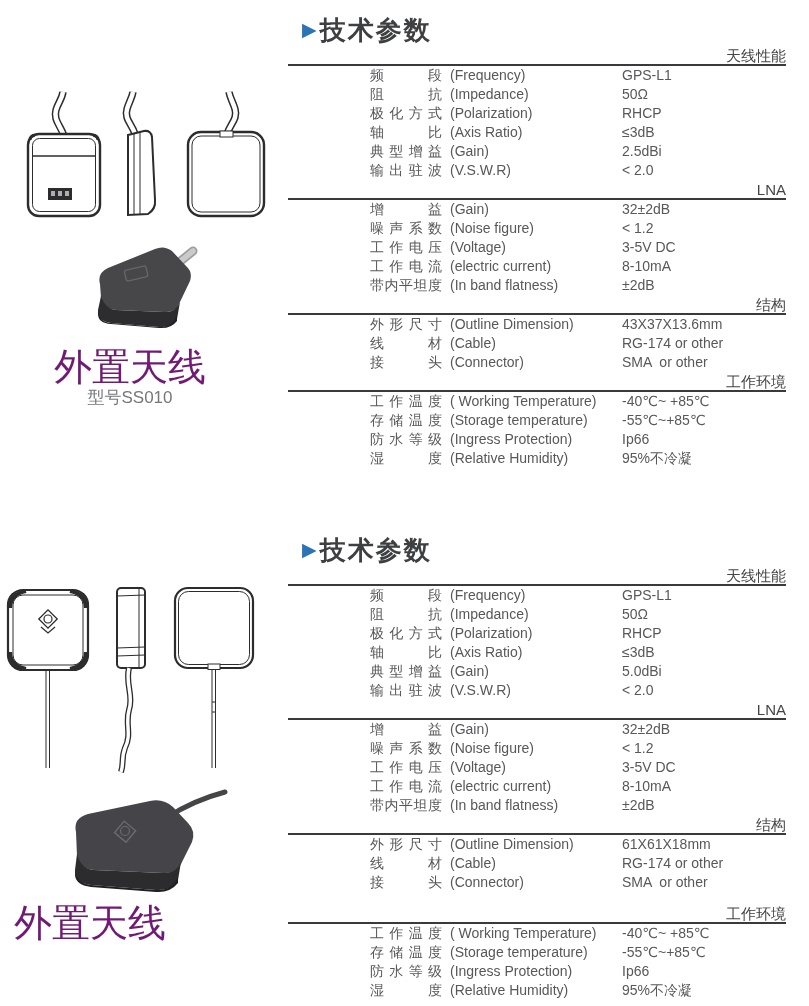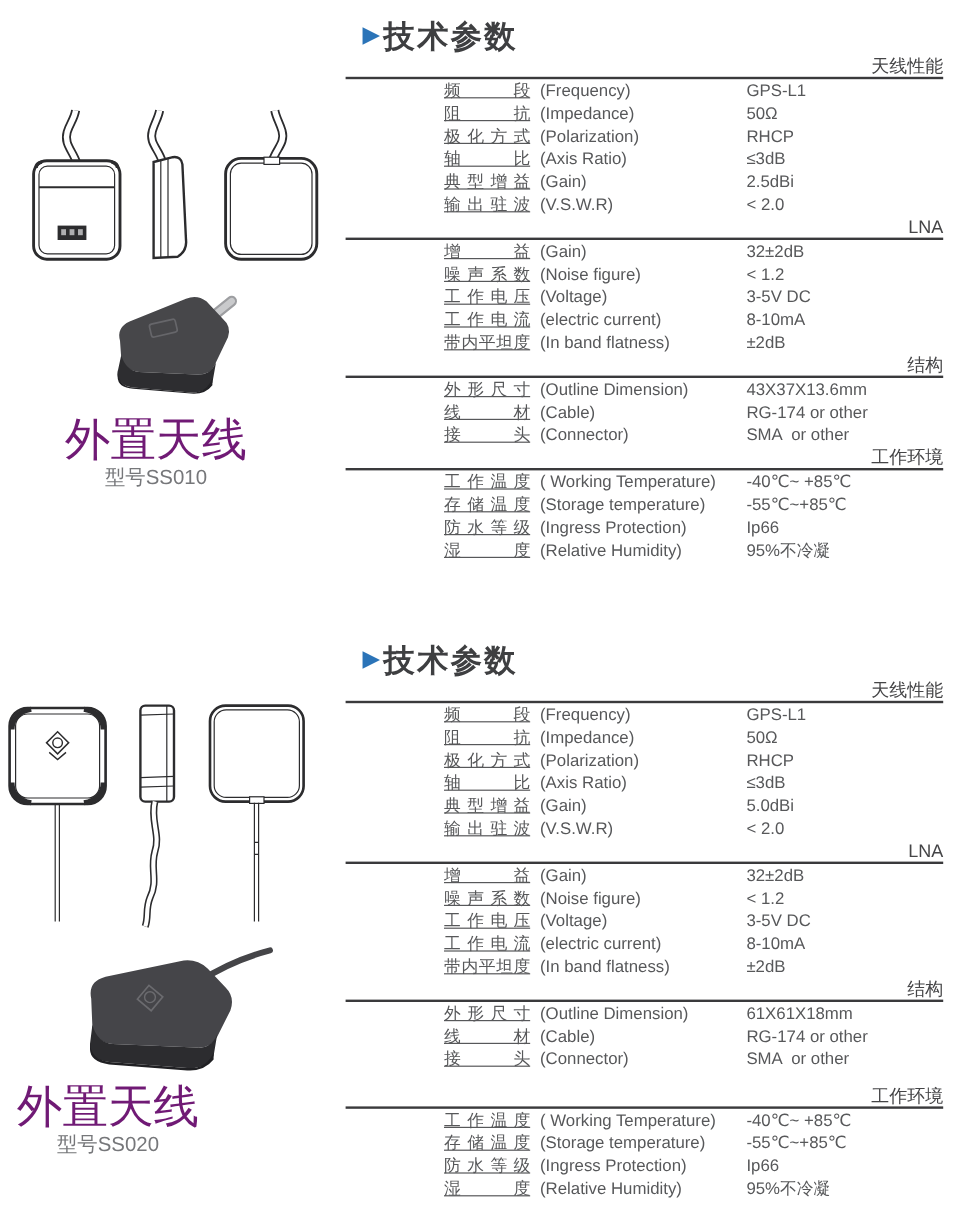--- a/index.html
+++ b/index.html
@@ -23,21 +23,21 @@
   }
   .group{margin-top:2px;}
   .group-title{
     font-size:15px;line-height:16px;color:#454547;
     border-bottom:2px solid #3a3a3c;padding-left:1px;text-align:right;
   }
   #spec2 .group:last-child{margin-top:14px;}
   .row{display:flex;height:19px;line-height:19px;padding-left:82px;font-size:14px;color:#57585a;}
   .row .cn{
     display:inline-block;width:72px;margin-right:8px;
-    text-align:justify;text-align-last:justify;white-space:nowrap;overflow:hidden;text-decoration:underline;
+    text-align:justify;text-align-last:justify;white-space:nowrap;overflow:hidden;
   }
   .row .en{width:172px;white-space:pre;}
   .row .val{white-space:pre;text-align:right;}
   
   .figure{position:absolute;}
   #draw1{left:20px;top:88px;}
   #photo1{left:85px;top:238px;}
   #label1{left:40px;top:350px;width:180px;text-align:center;}
   #draw2{left:3px;top:582px;}
   #photo2{left:48px;top:786px;}
@@ -254,21 +254,20 @@
   <path d="M118,32 C138,19 158,11 177,6" stroke="#454548" stroke-width="5" stroke-linecap="round"></path>
   <path d="M28,46 Q25,32 40,28 L102,15 Q115,12 125,21 L140,37 Q148,45 144,56 L133,78 Q128,88 115,87 L46,84 Q32,83 29,70 Z" fill="#454549"></path>
   <path d="M29,68 L27,84 Q26,97 43,99 L108,104 Q124,105 130,94 L133,76 Q128,88 115,87 L46,84 Q33,83 29,68 Z" fill="#2c2c2f"></path>
   <path d="M27,82 L27,88 Q27,99 43,101 L108,106 Q122,107 130,97 L130,91 Q124,105 108,104 L43,99 Q27,97 27,82 Z" fill="#202023"></path>
   <rect x="70" y="38" width="15" height="15" stroke="#6b6b6f" stroke-width="1.4" transform="rotate(40 77 45)"></rect>
   <circle cx="77" cy="45" r="4.5" stroke="#6b6b6f" stroke-width="1.2"></circle>
 </svg>
 
 <div id="label2" class="prod-label">
   <div class="prod-title">外置天线</div>
-  <div class="prod-model">型号SS020</div>
 </div>
 
 <div id="spec2" class="spec">
   <div class="spec-title">
     <span class="marker">▶</span>
     <span>技术参数</span>
   </div>
   <div class="group">
     <div class="group-title">天线性能</div>
     <div>

